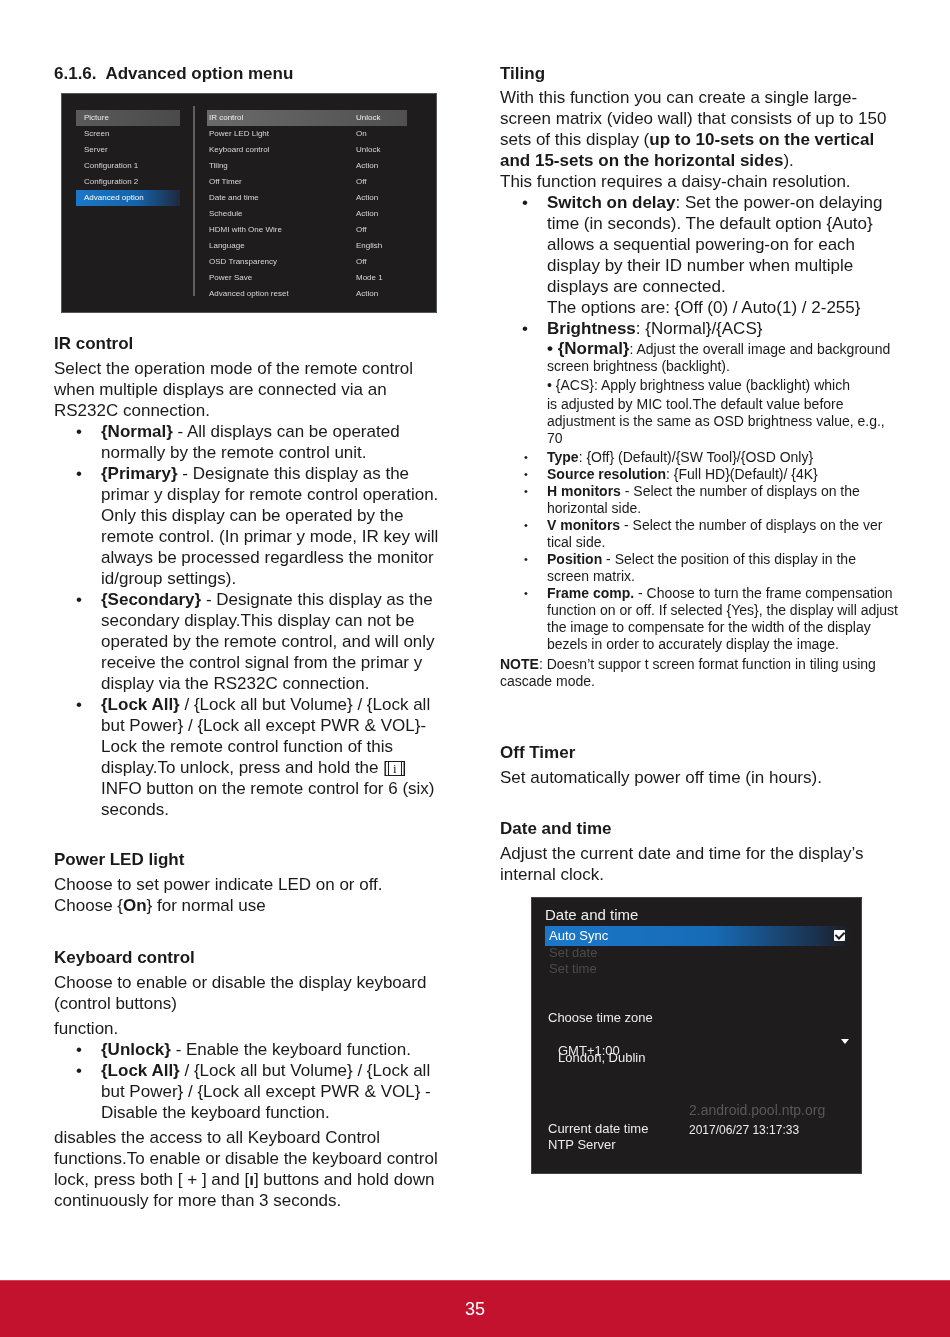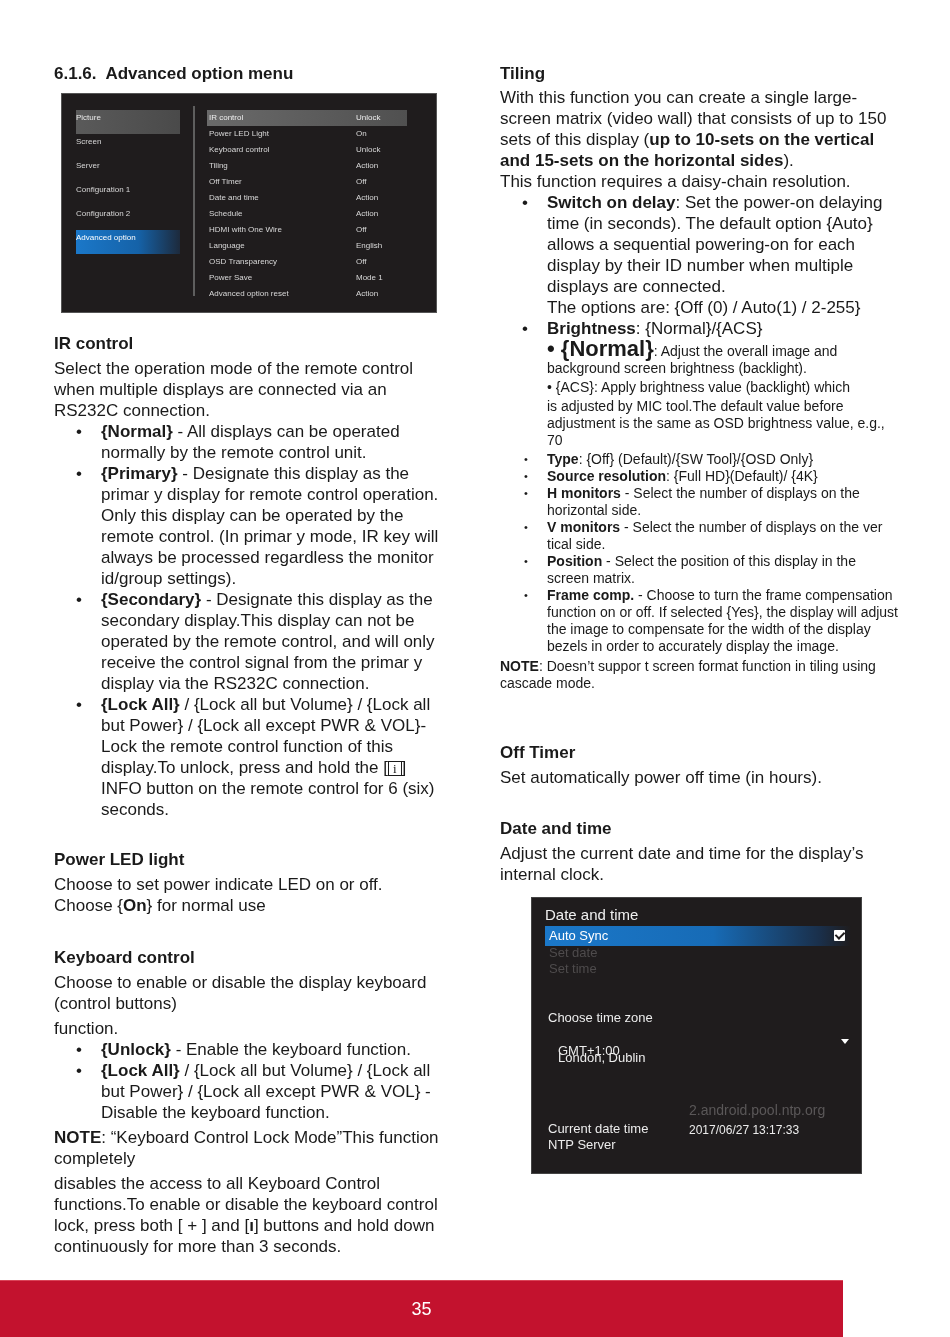--- a/index.html
+++ b/index.html
@@ -17,21 +17,21 @@
   .blist { list-style: none; }
   .blist li { position: relative; padding-left: 47px; }
   .blist li::before { content: "\2022"; position: absolute; left: 22px; top: 0; }
   .slist li { padding-left: 47px; }
   .slist li::before { left: 24px; font-size: 11px; }
 
   
   .osd { position: absolute; left: 61px; top: 93px; width: 376px; height: 220px;
          background: #1f1c1d; border: 1px solid #555; }
   .osd-left { position: absolute; left: 14px; top: 16px; width: 104px; }
-  .osd-item { height: 24px; font-size: 8px; line-height: 16px; color: #d8d8d8; padding-left: 0; }
+  .osd-item { height: 16px; font-size: 8px; line-height: 16px; color: #d8d8d8; padding-left: 8px; }
   .osd-item.sel-grey { background: linear-gradient(90deg,#5a5a5a,#4a4a4a); color:#eaeaea; }
   .osd-item.sel-blue { background: linear-gradient(90deg,#1b78c9,#1562a8 60%,#1d2a3c); color:#ffffff; }
   .osd-divider { position: absolute; left: 131px; top: 12px; width: 2px; height: 190px; background: #5e5e5e; }
   .osd-right { position: absolute; left: 145px; top: 16px; width: 200px; }
   .osd-row { position: relative; height: 16px; font-size: 8px; line-height: 16px; color: #d8d8d8; }
   .osd-row.sel { background: linear-gradient(90deg,#6a6a6a,#505050); color: #efefef; }
   .osd-row .lbl { position: absolute; left: 2px; }
   .osd-row .val { position: absolute; left: 149px; }
 
   
@@ -41,21 +41,21 @@
              background: linear-gradient(90deg,#1b78c9 0%,#176bb6 55%,#1a2f4a 90%,#1f1c1d 100%); }
   .dt-auto .lbl { position: absolute; left: 4px; top: 1px; font-size: 13px; line-height: 18px; color:#fff; }
   .dt-check { position: absolute; right: 6px; top: 4px; width: 11px; height: 11px; background: #fff; border-radius: 1px; }
   .dt-check::after { content: ""; position: absolute; left: 3px; top: 0px; width: 4px; height: 7px; border: solid #1f1c1d; border-width: 0 2px 2px 0; transform: rotate(45deg); }
   .dt-dim { position: absolute; left: 17px; font-size: 13px; line-height: 16px; color: #4e4b4c; }
   .dt-line { position: absolute; font-size: 13px; line-height: 16px; color: #ececec; }
   .dt-arrow { position: absolute; left: 309px; top: 141px; width: 0; height: 0;
               border-left: 4px solid transparent; border-right: 4px solid transparent; border-top: 5px solid #fff; }
   .dt-ntp { color: #5a5758; }
 
-  .footer { position: absolute; left: 0; top: 1280px; width: 843px; height: 57px; background: #c3122e; border-top: 1px solid #d94458; }
+  .footer { position: absolute; left: 0; top: 1280px; width: 950px; height: 57px; background: #c3122e; border-top: 1px solid #d94458; }
   .footer .pg { position: absolute; left: 0; right: 0; top: 18px; text-align: center; font-size: 18px; color: #ffffff; }
 </style>
 </head>
 <body>
 
 <div class="col col-left">
   <div class="sec-title" style="top:63px;">
     <span>6.1.6.</span>&nbsp;
     <span>Advanced option menu</span>
   </div>
@@ -141,32 +141,31 @@
 </div>
 
 <div class="sec-title" style="left:54px; top:947px;">Keyboard control</div>
 <div class="body-text" style="left:54px; top:972px; width:395px;">
   <p>Choose to enable or disable the display keyboard (control  buttons)</p>
   <p style="margin-top:4px;">function.</p>
   <ul class="blist" style="margin-left:-47px; padding-left:47px;">
     <li><b>{Unlock}</b><span> - Enable the keyboard function.</span></li>
     <li><b>{Lock All}</b><span> / {Lock all but Volume} / {Lock all but Power} / {Lock all except PWR &amp; VOL} - Disable the keyboard function.</span></li>
   </ul>
-  <p style="margin-top:4px;"><b>NOTE</b><span>: “Keyboard Control Lock Mode”This function completely</span></p>
   <p style="margin-top:4px;"><span>disables the access to all Keyboard Control functions.To enable or disable the keyboard control  lock, press both [ + ] and [</span><b>ı</b><span>] buttons  and hold down  continuously for more than 3 seconds.</span></p>
 </div>
 
 <div class="sec-title" style="left:500px; top:63px;">Tiling</div>
 <div class="body-text" style="left:500px; top:87px; width:398px;">
   <p><span>With this function you can create a single large-screen matrix (video wall) that consists of up to 150 sets of this display (</span><b>up to 10-sets on the vertical and 15-sets on the horizontal sides</b><span>).</span></p>
   <p>This function requires a daisy-chain  resolution.</p>
   <ul class="blist" style="margin-left:0;">
     <li><b>Switch on delay</b><span>: Set the power-on delaying time (in seconds). The default option {Auto} allows a sequential powering-on for each display by their ID number  when multiple displays are connected.</span><br><span>The options  are: {Off (0) / Auto(1) / 2-255}</span></li>
     <li><b>Brightness</b><span>: {Normal}/{ACS}</span>
-      <div class="small-text" style="margin-top:1px;"><b style="font-size:22px;">• {Normal}</b><span>: Adjust the overall image and background screen brightness (backlight).</span></div>
+      <div class="small-text" style="margin-top:1px;"><b style="font-size:17px;">• {Normal}</b><span>: Adjust the overall image and background screen brightness (backlight).</span></div>
       <div class="small-text" style="margin-top:2px;">• {ACS}: Apply brightness value (backlight) which</div>
       <div class="small-text" style="margin-top:2px;">is adjusted by MIC tool.The  default value before adjustment is the same as OSD brightness value, e.g., 70</div>
     </li>
   </ul>
   <ul class="blist slist small-text" style="margin-top:2px;">
     <li><b>Type</b><span>: {Off} (Default)/{SW Tool}/{OSD Only}</span></li>
     <li><b>Source resolution</b><span>: {Full HD}(Default)/ {4K}</span></li>
     <li><b>H monitors</b><span> - Select the number of displays on the horizontal side.</span></li>
     <li><b>V monitors</b><span> - Select the number of displays on the ver tical side.</span></li>
     <li><b>Position</b><span> - Select the position of this display in the screen matrix.</span></li>

